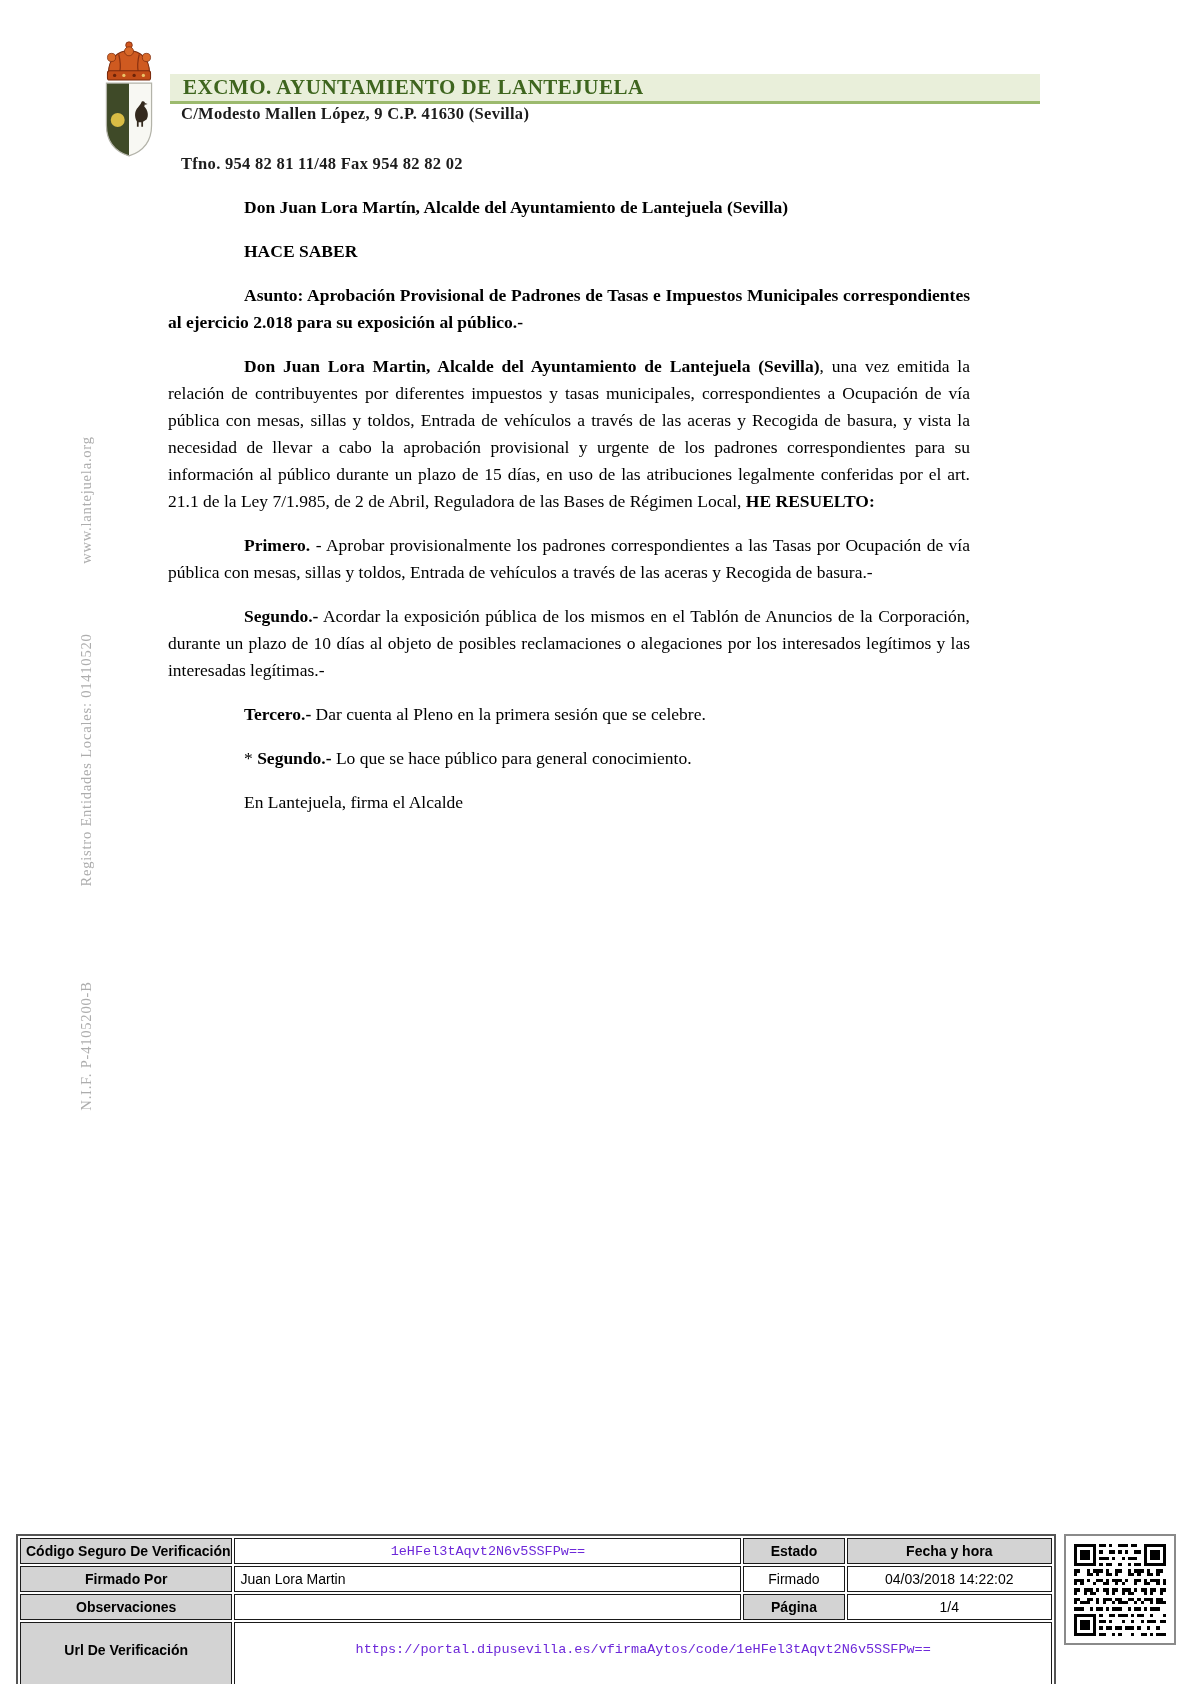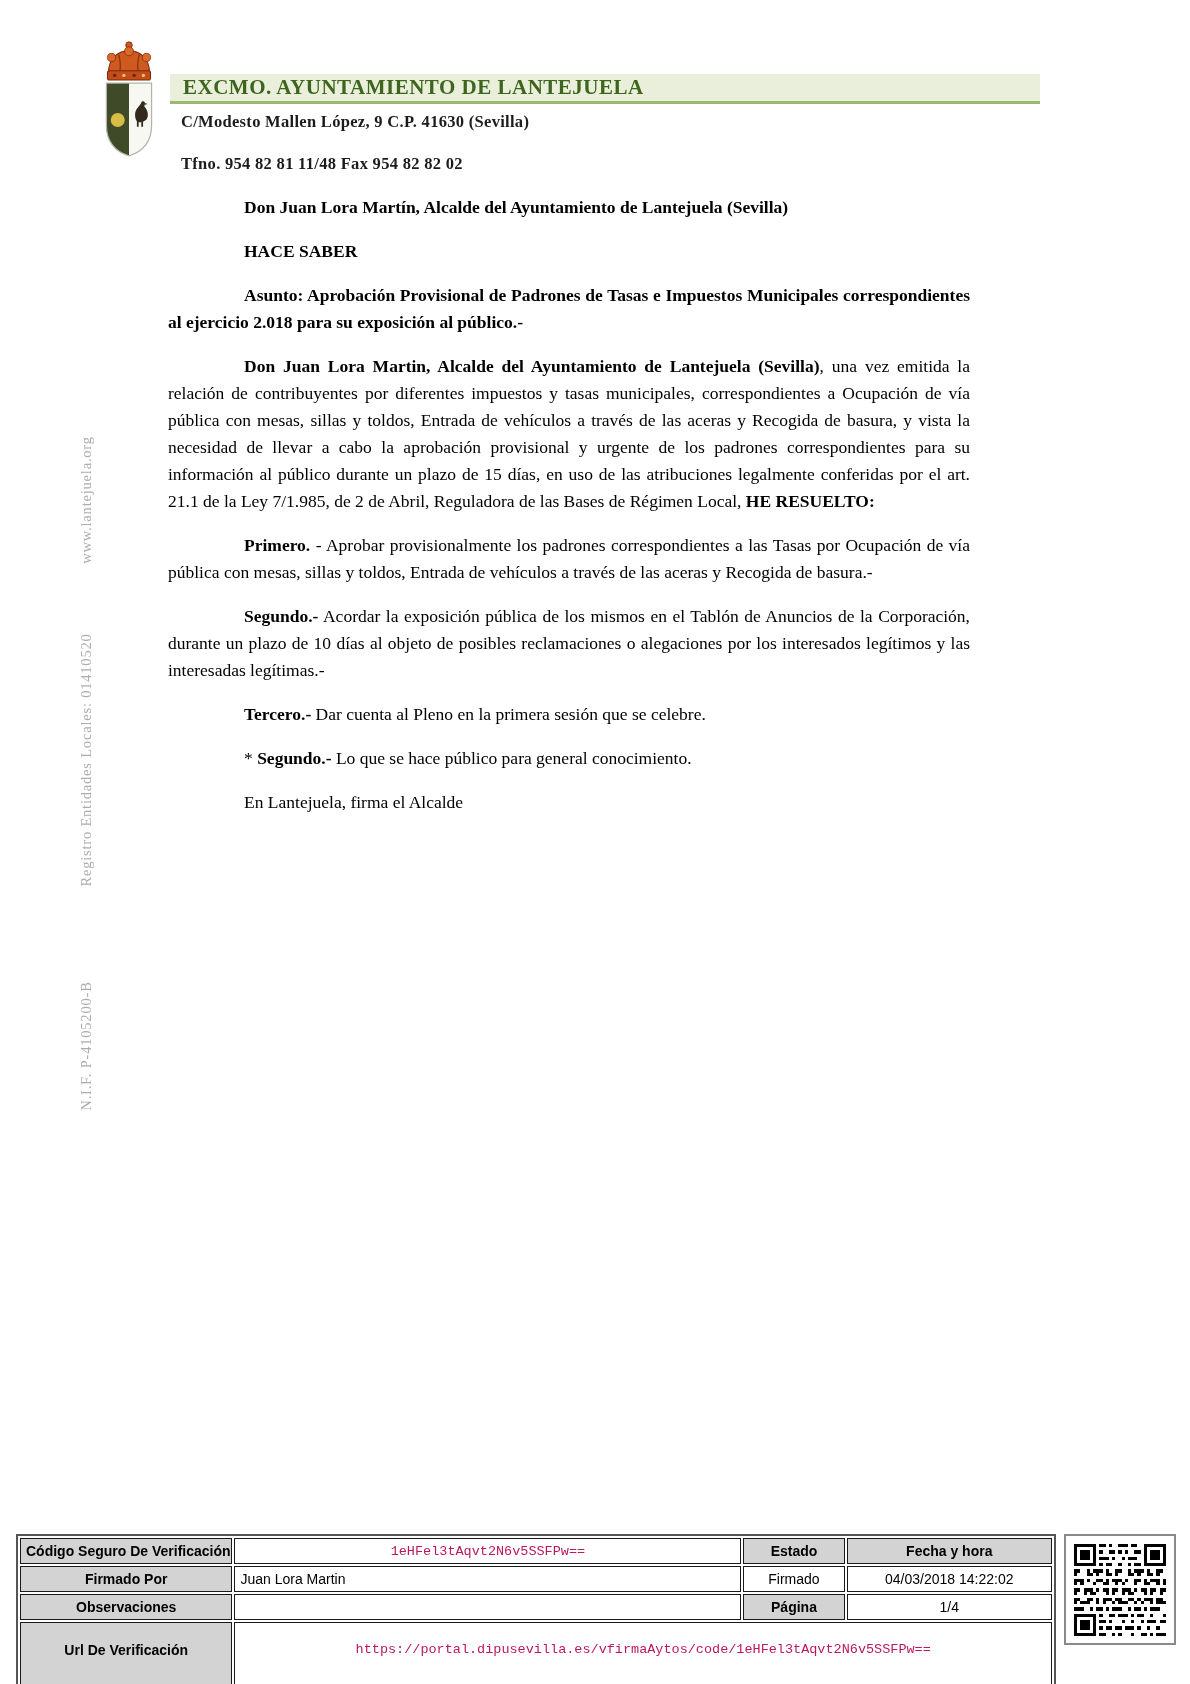--- a/index.html
+++ b/index.html
@@ -7,21 +7,21 @@
         font-family:"Liberation Serif", serif;color:#000;}
 
   
   .logo{position:absolute;left:96px;top:40px;width:66px;height:118px;}
   .titlebar{position:absolute;left:170px;top:74px;width:870px;height:27px;
             background:#e9efda;border-bottom:3px solid #9cba6e;}
   .titlebar .t{display:block;padding-left:13px;line-height:26px;font-size:21px;font-weight:bold;
                letter-spacing:.5px;color:#3e651e;}
   .addr{position:absolute;left:181px;width:640px;font-size:16.5px;font-weight:600;color:#1c1c1c;
         letter-spacing:.3px;}
-  .addr1{top:104px;margin-top:8px;} .addr2{top:126px;margin-top:28px;}
+  .addr1{top:104px;} .addr2{top:126px;margin-top:28px;}
 
   
   .vtext{position:absolute;left:86px;white-space:nowrap;color:#adadad;font-size:14.5px;
          letter-spacing:.8px;transform:translate(-50%,-50%) rotate(-90deg);}
   .v1{top:500px;} .v2{top:760px;} .v3{top:1046px;}
 
   
   .doc{position:absolute;left:168px;top:194px;width:818px;font-size:17.5px;line-height:27px;
        text-align:justify;}
   .doc p{margin:0 16px 17px 0;text-indent:76px;}
@@ -29,21 +29,21 @@
 
   
   .vwrap{position:absolute;left:16px;top:1534px;width:1040px;}
   table.vtable{width:1040px;border-collapse:separate;border-spacing:2px;background:#fff;
                border:2px solid #555;table-layout:fixed;
                font-family:"Liberation Sans", sans-serif;font-size:14px;}
   table.vtable td{border:1px solid #1a1a1a;height:22px;padding:1px 5px;overflow:hidden;
                   white-space:nowrap;}
   td.lbl{background:#d3d3d3;font-weight:bold;text-align:center;}
   td.ctr{text-align:center;}
-  td.mono{font-family:"Liberation Mono", monospace;color:#be185d;text-align:center;font-size:13.5px;}
+  td.mono{font-family:"Liberation Mono", monospace;color:#6d28d9;text-align:center;font-size:13.5px;}
   tr.urlrow td{height:42px;vertical-align:top;padding-top:19px;}
 
   .qrbox{position:absolute;left:1064px;top:1534px;width:112px;height:111px;background:#fff;
          border:2px solid #8a8a8a;box-sizing:border-box;display:flex;align-items:center;
          justify-content:center;}
 </style>
 </head>
 <body>
 
 <div class="page">

